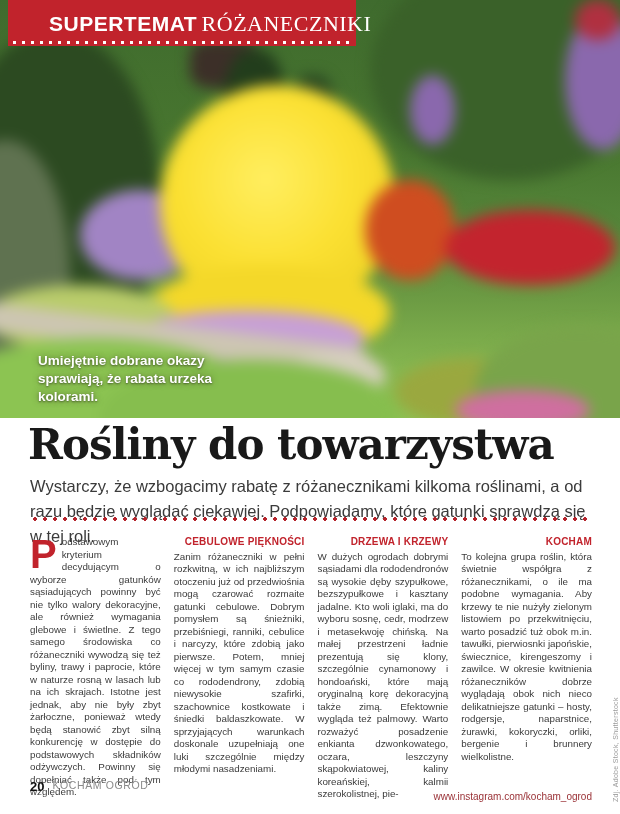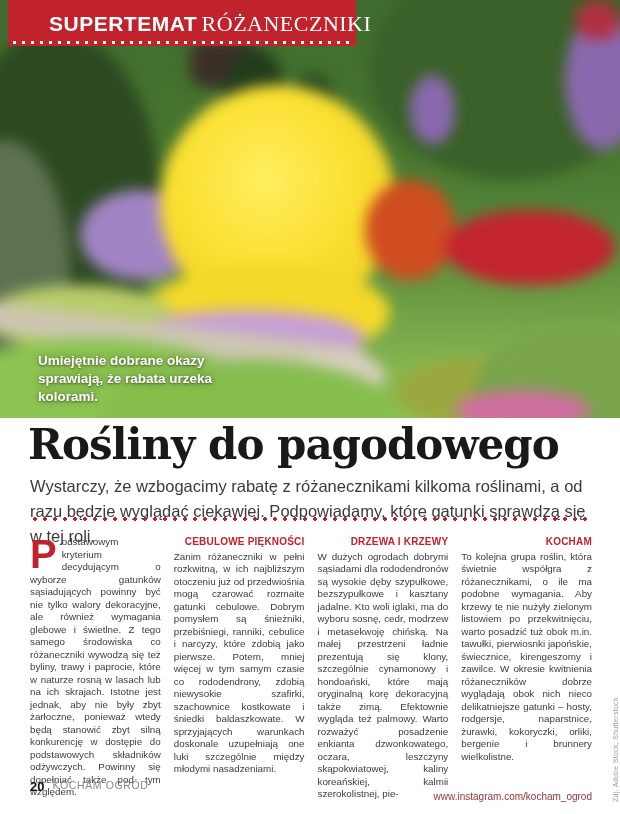--- a/index.html
+++ b/index.html
@@ -161,21 +161,21 @@
   </div>
 
   <div class="banner">
     <div class="banner-text">
       <span class="banner-super">SUPERTEMAT</span>
       <span class="banner-topic">RÓŻANECZNIKI</span>
     </div>
     <div class="banner-dots"></div>
   </div>
 
-  <h1 class="headline">Rośliny do pagodowego</h1>
+  <h1 class="headline">Rośliny do towarzystwa</h1>
   <p class="lead">Wystarczy, że wzbogacimy rabatę z różanecznikami kilkoma roślinami, a od razu będzie wyglądać ciekawiej. Podpowiadamy, które gatunki sprawdzą się w tej roli.</p>
   <div class="red-dots"></div>
 
   <div class="columns">
     <div class="col">
       <span class="dropcap">P</span><span>odstawowym kryterium decydującym o wyborze gatunków sąsiadujących powinny być nie tylko walory dekoracyjne, ale również wymagania glebowe i świetlne. Z tego samego środowiska co różaneczniki wywodzą się też byliny, trawy i paprocie, które w naturze rosną w lasach lub na ich skrajach. Istotne jest jednak, aby nie były zbyt żarłoczne, ponieważ wtedy będą stanowić zbyt silną konkurencję w dostępie do podstawowych składników odżywczych. Powinny się dopełniać także pod tym względem.</span>
     </div>
     <div class="col">
       <div class="col-heading">CEBULOWE PIĘKNOŚCI</div>
       <span>Zanim różaneczniki w pełni rozkwitną, w ich najbliższym otoczeniu już od przedwiośnia mogą czarować rozmaite gatunki cebulowe. Dobrym pomysłem są śnieżniki, przebiśniegi, ranniki, cebulice i narcyzy, które zdobią jako pierwsze. Potem, mniej więcej w tym samym czasie co rododendrony, zdobią niewysokie szafirki, szachownice kostkowate i śniedki baldaszkowate. W sprzyjających warunkach doskonale uzupełniają one luki szczególnie między młodymi nasadzeniami.</span>

